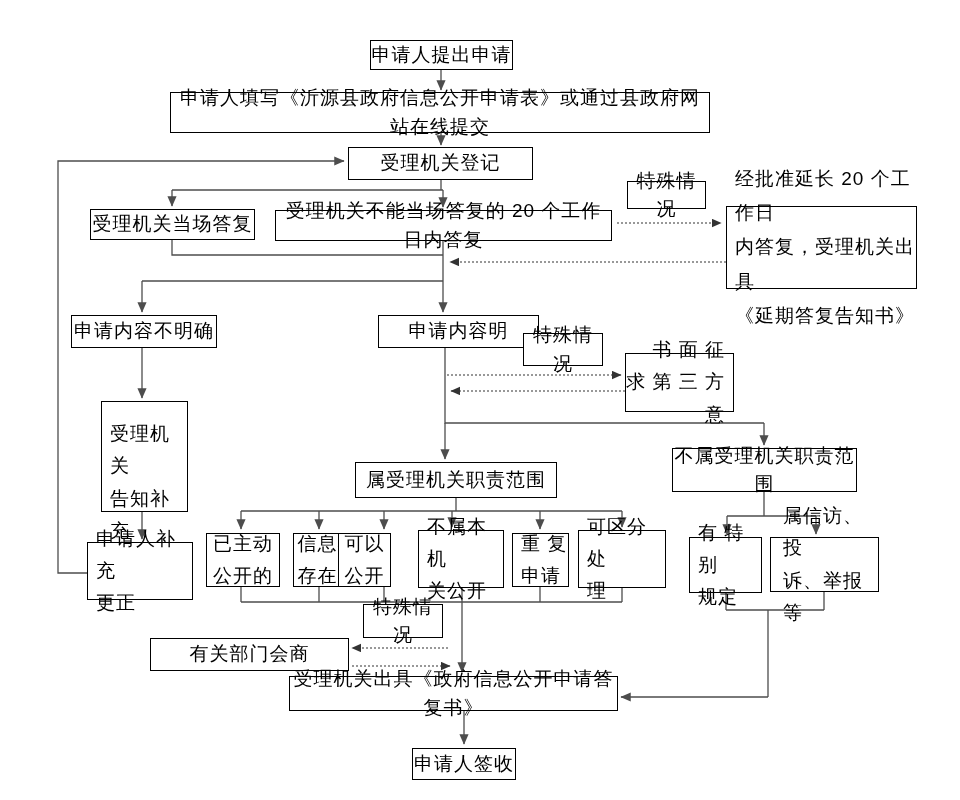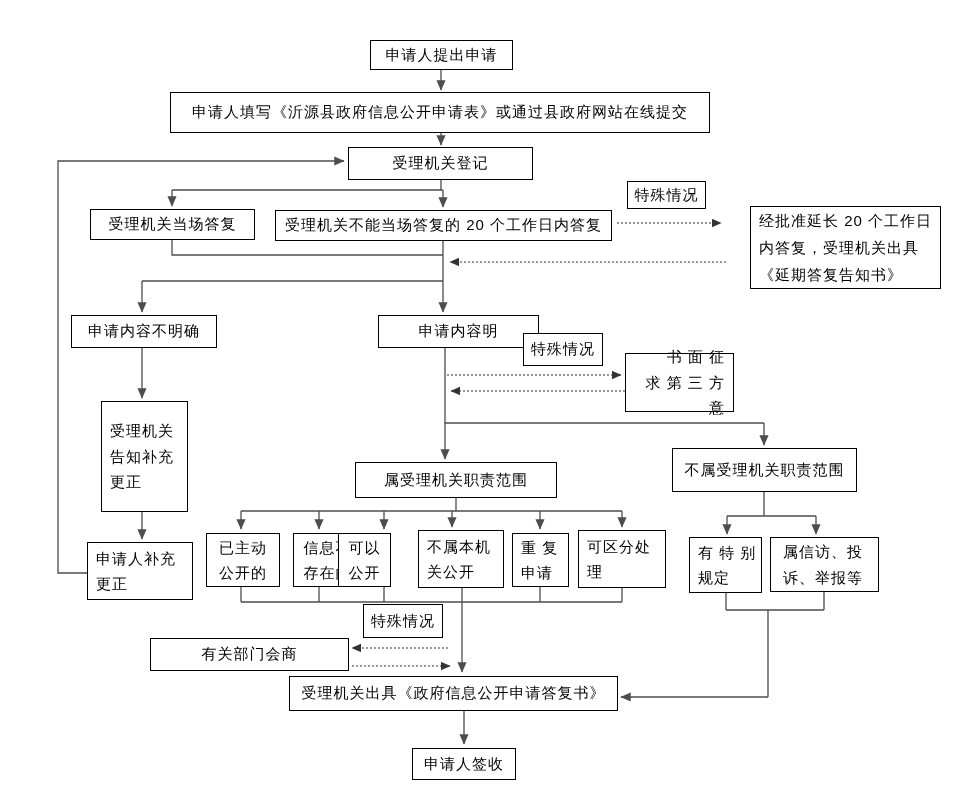--- a/index.html
+++ b/index.html
@@ -5,28 +5,28 @@
   html,body{margin:0;padding:0;background:#fff;}
   .stage{
     position:relative;width:960px;height:800px;background:#ffffff;
     font-family:"Liberation Sans","DejaVu Sans",sans-serif;
     color:#000;overflow:hidden;
   }
   .stage svg{position:absolute;left:0;top:0;width:960px;height:800px;}
   .node{
     position:absolute;box-sizing:border-box;
     border:1.4px solid #000;background:#fff;
-    font-size:15px;line-height:1.5;letter-spacing:1px;
+    font-size:19px;line-height:1.5;letter-spacing:1px;
     display:flex;align-items:center;justify-content:center;
     text-align:center;white-space:pre-line;
   }
   .node.tl{align-items:flex-start;justify-content:flex-start;text-align:left;padding:16px 4px 0 8px;}
   .node.cl{justify-content:flex-start;text-align:left;padding-left:8px;}
   .node.tr{justify-content:flex-end;text-align:right;padding-right:8px;}
-  .node.lh18{line-height:1.8;margin-left:24px;}
+  .node.lh18{line-height:1.8;}
   .node.lh17{line-height:1.7;}
 </style>
 </head>
 <body>
 
 <div class="stage">
 
   <svg viewBox="0 0 960 800">
     <defs>
       <marker id="ah" markerWidth="9" markerHeight="8" refX="7.5" refY="3.5" orient="auto">

